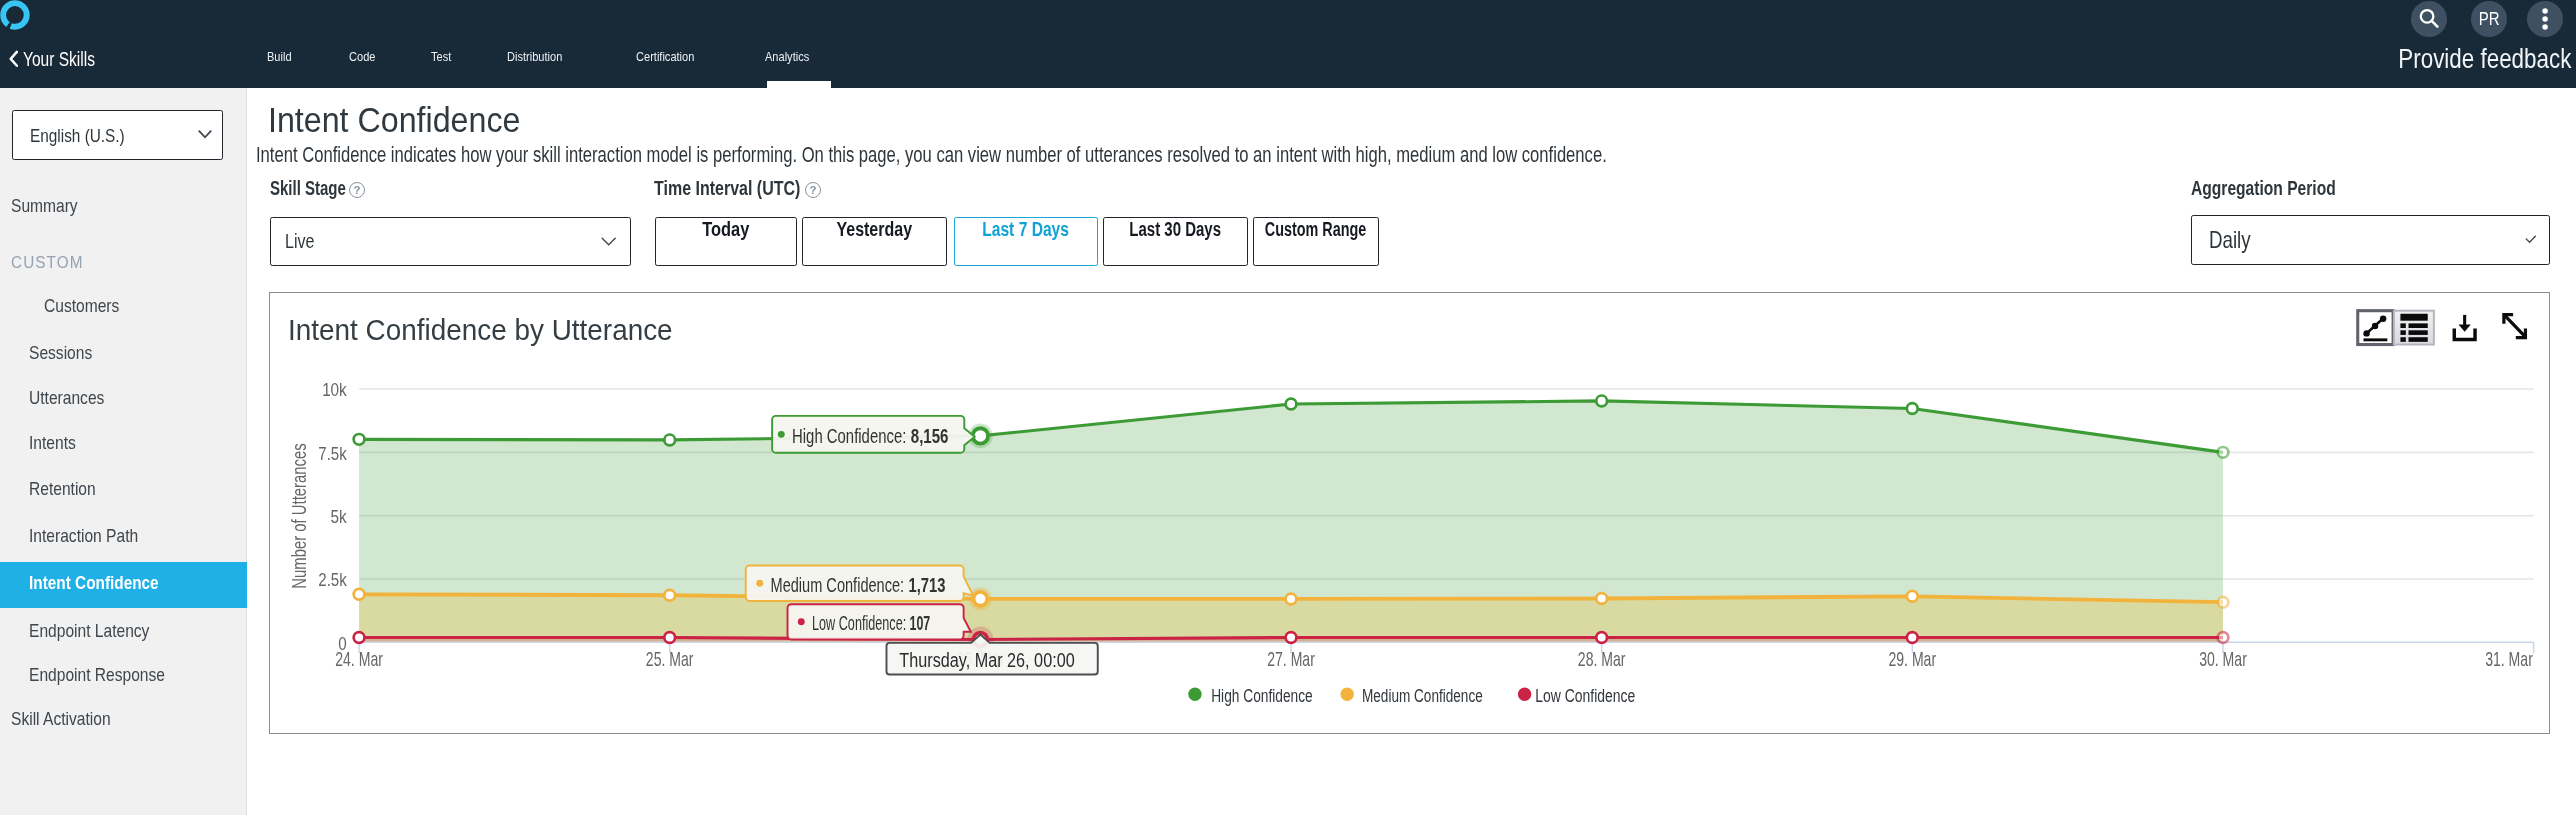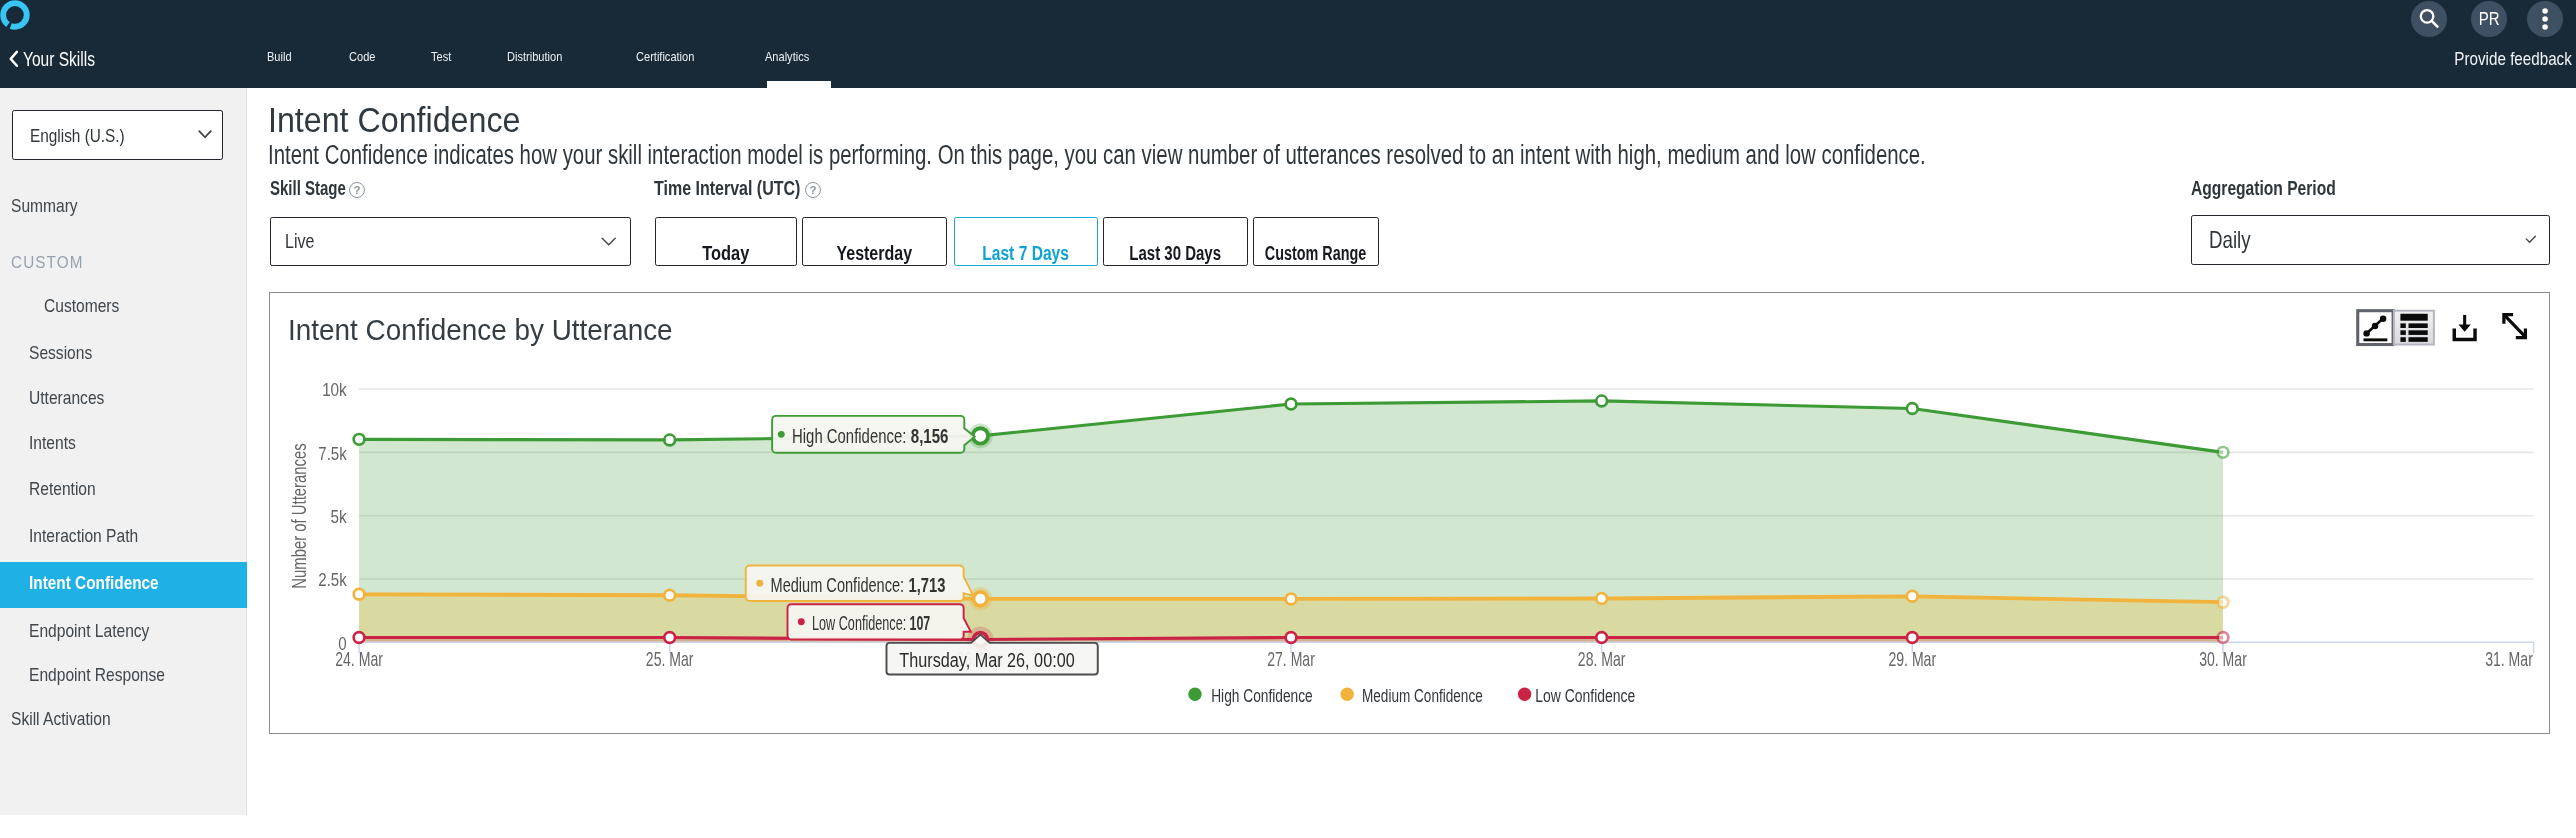--- a/index.html
+++ b/index.html
@@ -11,21 +11,21 @@
 #topbar{position:absolute;left:0;top:0;width:2576px;height:88px;background:#182938;color:#fff}
 .tab{position:absolute;top:36px;height:40px;color:#eef2f5;font-size:13px;white-space:nowrap}
 .circ{position:absolute;top:1px;width:36px;height:36px;border-radius:50%;background:#3e5062}
 
 #sidebar{position:absolute;left:0;top:88px;width:247px;height:727px;background:#f1f1f1;border-right:0.8px solid #e0e0e0}
 .side{position:absolute;white-space:nowrap;color:#3f464c;font-size:19px}
 
 .lbl{position:absolute;white-space:nowrap;color:#2f363b;font-size:20px;font-weight:bold}
 .box{position:absolute;background:#fff;border:1.9px solid #21262c;border-radius:2.3px}
 .btn{position:absolute;top:217px;height:49px;background:#fff;border:1.9px solid #21262c;border-radius:2.3px;
-display:flex;align-items:flex-end;justify-content:center;font-size:20px;font-weight:bold;color:#16191f;white-space:nowrap}
+display:flex;align-items:flex-start;justify-content:center;font-size:20px;font-weight:bold;color:#16191f;white-space:nowrap}
 .qi{position:absolute;width:16px;height:16px;border:1.5px solid #8a949e;border-radius:50%;color:#8a949e;
 display:flex;align-items:center;justify-content:center;font-size:11.5px;font-weight:bold}
 </style></head><body>
 
 <div id="topbar">
   <svg class="abs" style="left:0;top:0" width="31" height="31" viewBox="0 0 40 40">
     <circle cx="19.3" cy="19.3" r="15.2" fill="none" stroke="#37c6f4" stroke-width="7.6" stroke-dasharray="91.5 4" stroke-dashoffset="-33.2"></circle>
   </svg>
 
   <svg class="abs" style="left:7.7px;top:50px" width="10.8" height="17.7" viewBox="0 0 14 23">
@@ -62,21 +62,21 @@
       </svg></div>
   <div class="circ ct" style="left:2471px;justify-content:center;display:flex;font-size:17.7px;color:#fff">
     <span class="sxc" style="transform:scaleX(0.85)">PR</span>
     </div>
   <div class="circ" style="left:2527px">
     <svg width="36" height="36" viewBox="0 0 47 47">
       <circle cx="23.6" cy="13" r="3.6" fill="#fff"></circle>
         <circle cx="23.6" cy="23.6" r="3.6" fill="#fff"></circle>
         <circle cx="23.6" cy="34" r="3.6" fill="#fff"></circle>
       </svg></div>
-  <div class="abs ct" style="right:4.6px;top:48px;height:22px;font-size:19px;color:#f2f5f7">
+  <div class="abs ct" style="right:4.6px;top:48px;height:22px;font-size:28px;color:#f2f5f7">
     <span class="sx" style="transform:scaleX(0.8);transform-origin:100% 50%">Provide feedback</span>
     </div>
 </div>
 
 <div id="sidebar">
   <div class="box" style="left:11.5px;top:22px;width:211px;height:50px"></div>
   <div class="abs ct" style="left:30px;top:37px;height:21px;font-size:18.5px;color:#2f363b">
     <span class="sx" style="transform:scaleX(0.83)">English (U.S.)</span>
     </div>
   <svg class="abs" style="left:198px;top:42px" width="14" height="9.2" viewBox="0 0 18 12">
@@ -118,21 +118,21 @@
       <span class="sx" style="transform:scaleX(0.82)">Endpoint Response</span>
     </div>
   <div class="side ct" style="left:10.5px;top:621px;height:20px">
       <span class="sx" style="transform:scaleX(0.82)">Skill Activation</span>
     </div>
 </div>
 
 <div class="abs ct" style="left:268px;top:102px;height:36px;font-size:35px;color:#303940">
   <span class="sx" style="transform:scaleX(0.92)">Intent Confidence</span>
   </div>
-<div class="abs ct" style="left:268px;top:144px;height:22px;font-size:27px;color:#2f363b">
+<div class="abs ct" style="left:256px;top:144px;height:22px;font-size:22px;color:#2f363b">
   <span class="sx" style="transform:scaleX(0.755)">Intent Confidence indicates how your skill interaction model is performing. On this page, you can view number of utterances resolved to an intent with high, medium and low confidence.</span>
   </div>
 
 <div class="lbl ct" style="left:270px;top:178px;height:20px">
     <span class="sx" style="transform:scaleX(0.75)">Skill Stage</span>
   </div>
 <div class="qi" style="left:349px;top:182px">?</div>
 <div class="lbl ct" style="left:654px;top:178px;height:20px">
     <span class="sx" style="transform:scaleX(0.80)">Time Interval (UTC)</span>
   </div>

